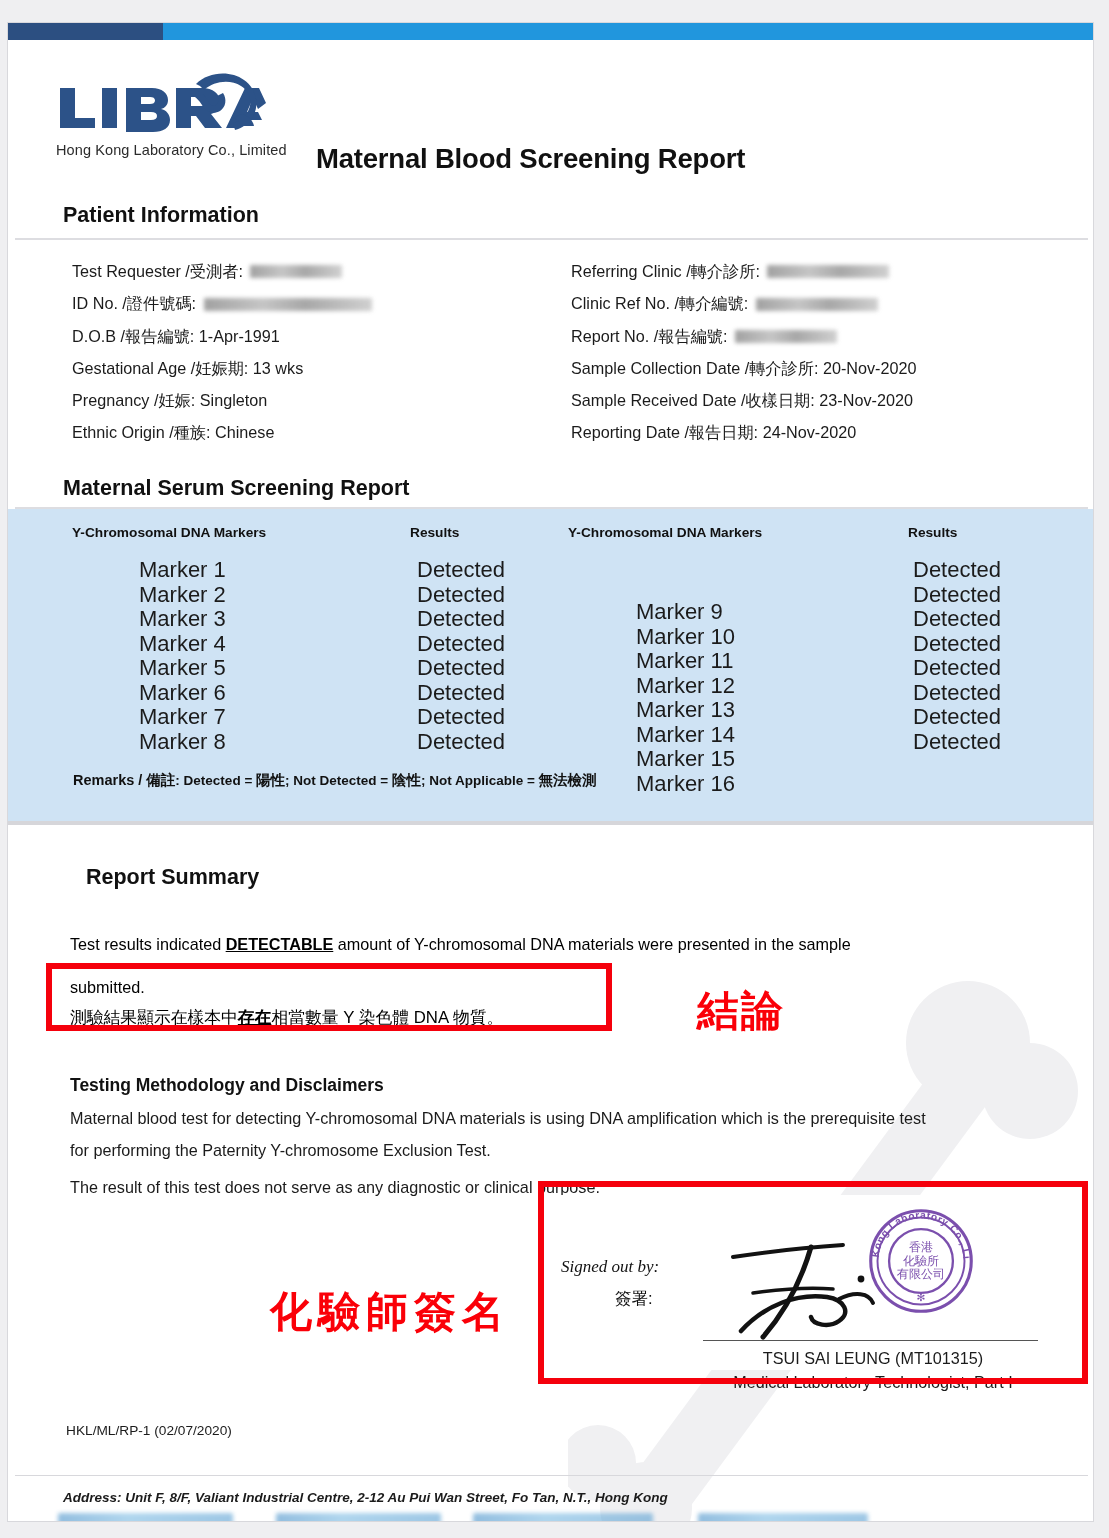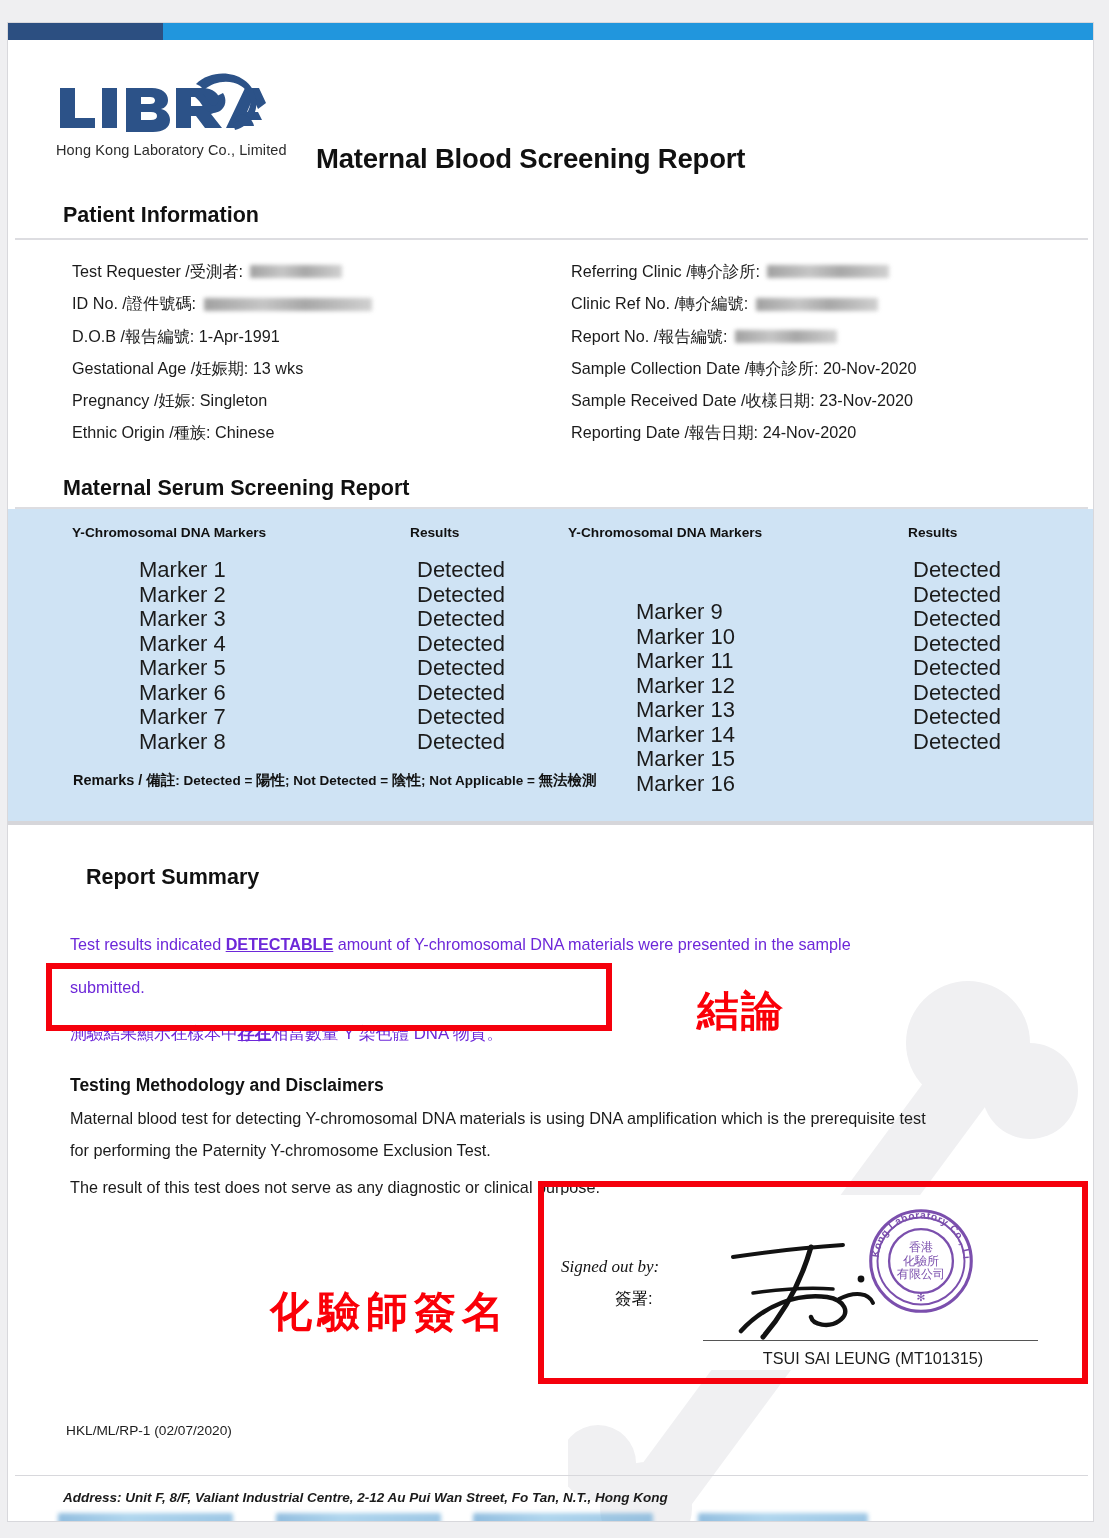--- a/index.html
+++ b/index.html
@@ -64,25 +64,25 @@
   .mrows { position:absolute; top:48px; width:100%; font-size:22px; color:#1b1b1b; }
   .mrow { position:relative; height:24.5px; }
   .mrow span { position:absolute; }
   .c1 { left:131px; } .c2 { left:409px; } .c3 { left:628px;margin-top:42px; } .c4 { left:905px; }
 
   .remarks { position:absolute; left:65px; top:262px; font-size:13.5px; font-weight:bold; color:#111; }
   .remarks .zh { font-size:14.5px; }
 
   
   #summary-head { position:absolute; left:78px; top:842px; }
-  .sum-line { position:absolute; left:62px; font-size:16.2px; color:#6d28d9; }
+  .sum-line { position:absolute; left:62px; font-size:16.2px; color:#000000; }
   #sum-en { top:912px; width:960px; text-align:justify; }
   #sum-en b { text-decoration:underline; font-weight:bold; }
   #sum-sub { top:955px; }
-  #sum-zh { top:983px; font-size:16.8px;margin-top:16px; }
+  #sum-zh { top:983px; font-size:16.8px; }
   #sum-zh u { font-weight:bold; }
 
   .redbox { position:absolute; border:6px solid #f5000c; }
   #redbox-summary { left:38px; top:940px; width:566px; height:68px; }
   #redbox-sign    { left:530px; top:1158px; width:550px; height:203px; }
 
   .red-anno { position:absolute; color:#fa0008; font-weight:bold;
               font-family:"DejaVu Sans", sans-serif; }
   #anno-conclusion { left:689px; top:960px; font-size:42px; letter-spacing:2px;text-align:center; }
   #anno-signature  { left:262px; top:1261px; font-size:42px; letter-spacing:6px; }
@@ -284,20 +284,21 @@
       </text>
       <text x="60" y="50" font-size="12.5" fill="#7b4fad" text-anchor="middle" font-family="'DejaVu Sans',sans-serif">香港</text>
       <text x="60" y="64" font-size="12.5" fill="#7b4fad" text-anchor="middle" font-family="'DejaVu Sans',sans-serif">化驗所</text>
       <text x="60" y="78" font-size="12.5" fill="#7b4fad" text-anchor="middle" font-family="'DejaVu Sans',sans-serif">有限公司</text>
       <text x="60" y="101" font-size="11" fill="#7b4fad" text-anchor="middle">✻</text>
     </svg>
 
     <div class="sign-rule"></div>
     <div class="sign-name">
       <div>TSUI SAI LEUNG (MT101315)</div>
+      <div>Medical Laboratory Technologist, Part I</div>
     </div>
   </div>
 
   <div class="redbox" id="redbox-sign"></div>
   <div class="red-anno" id="anno-signature">化驗師簽名</div>
 
   <div id="doc-code">HKL/ML/RP-1 (02/07/2020)</div>
   <div id="foot-rule"></div>
   <div id="address">Address: Unit F, 8/F, Valiant Industrial Centre, 2-12 Au Pui Wan Street, Fo Tan, N.T., Hong Kong</div>
   <div id="contacts">

